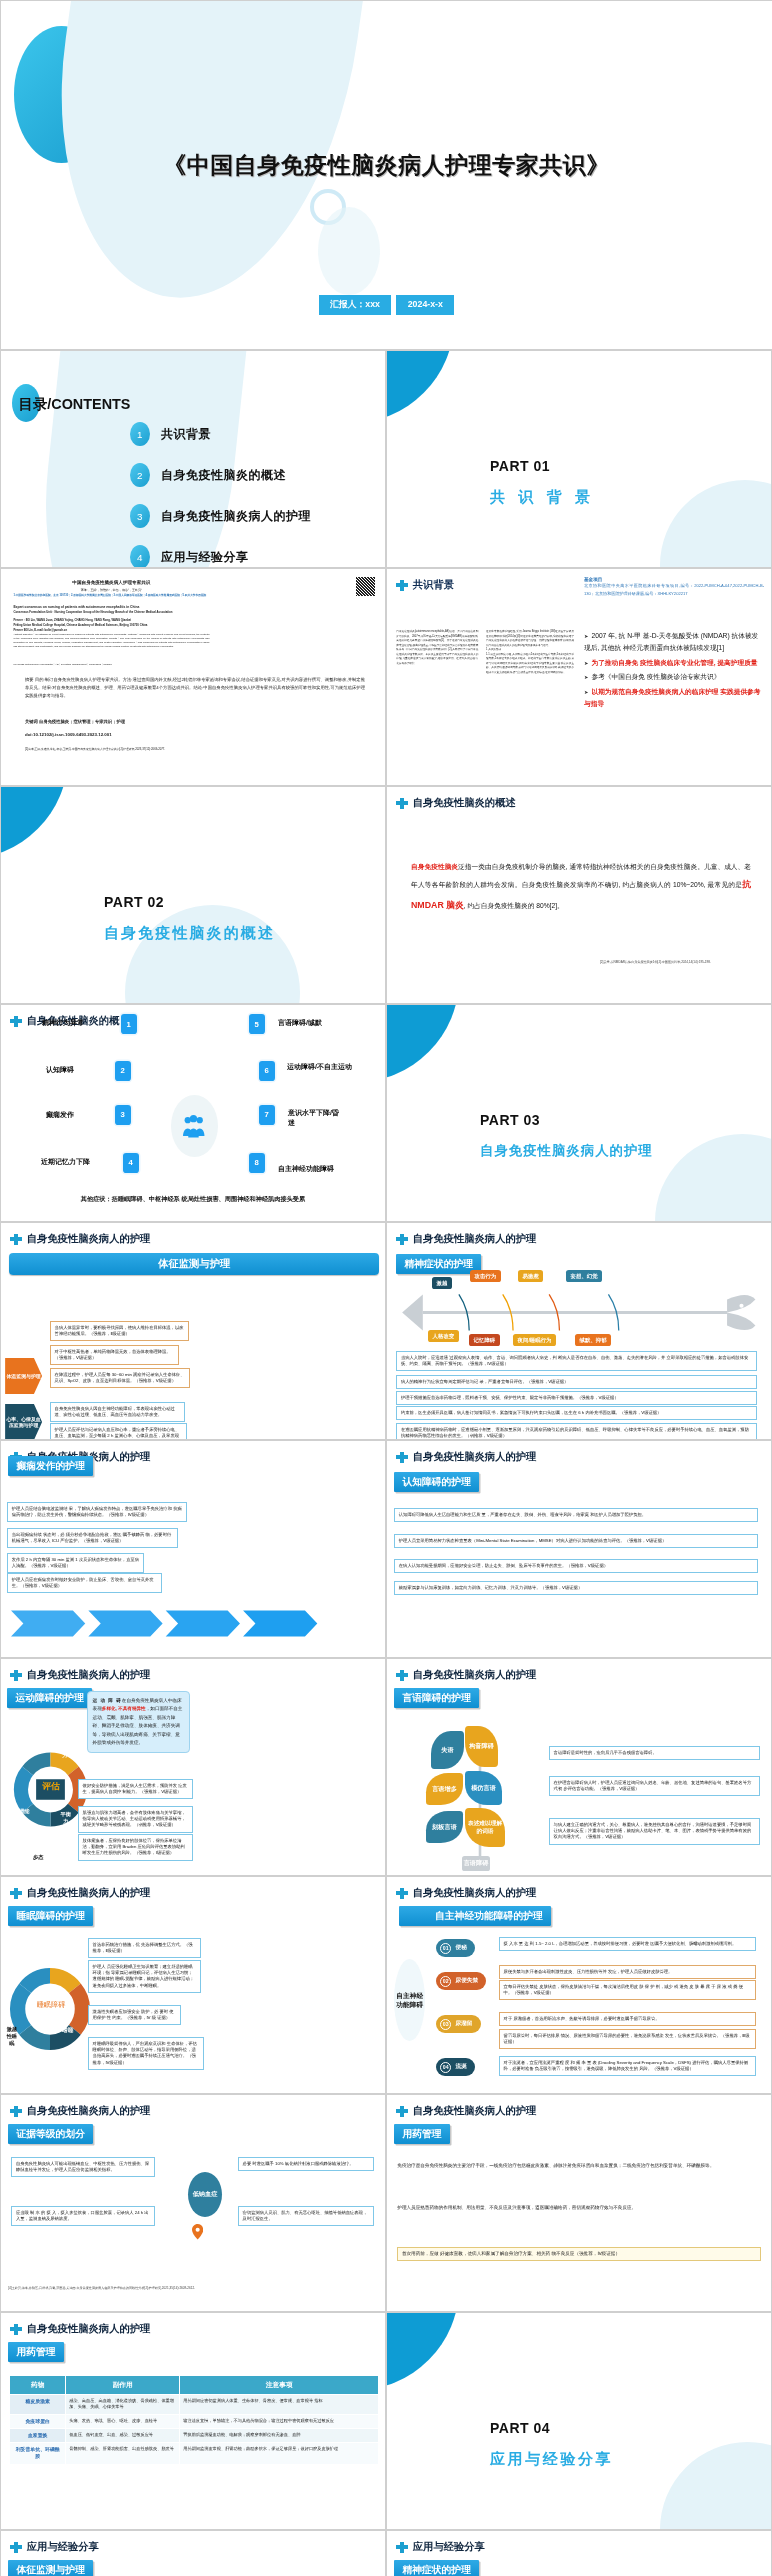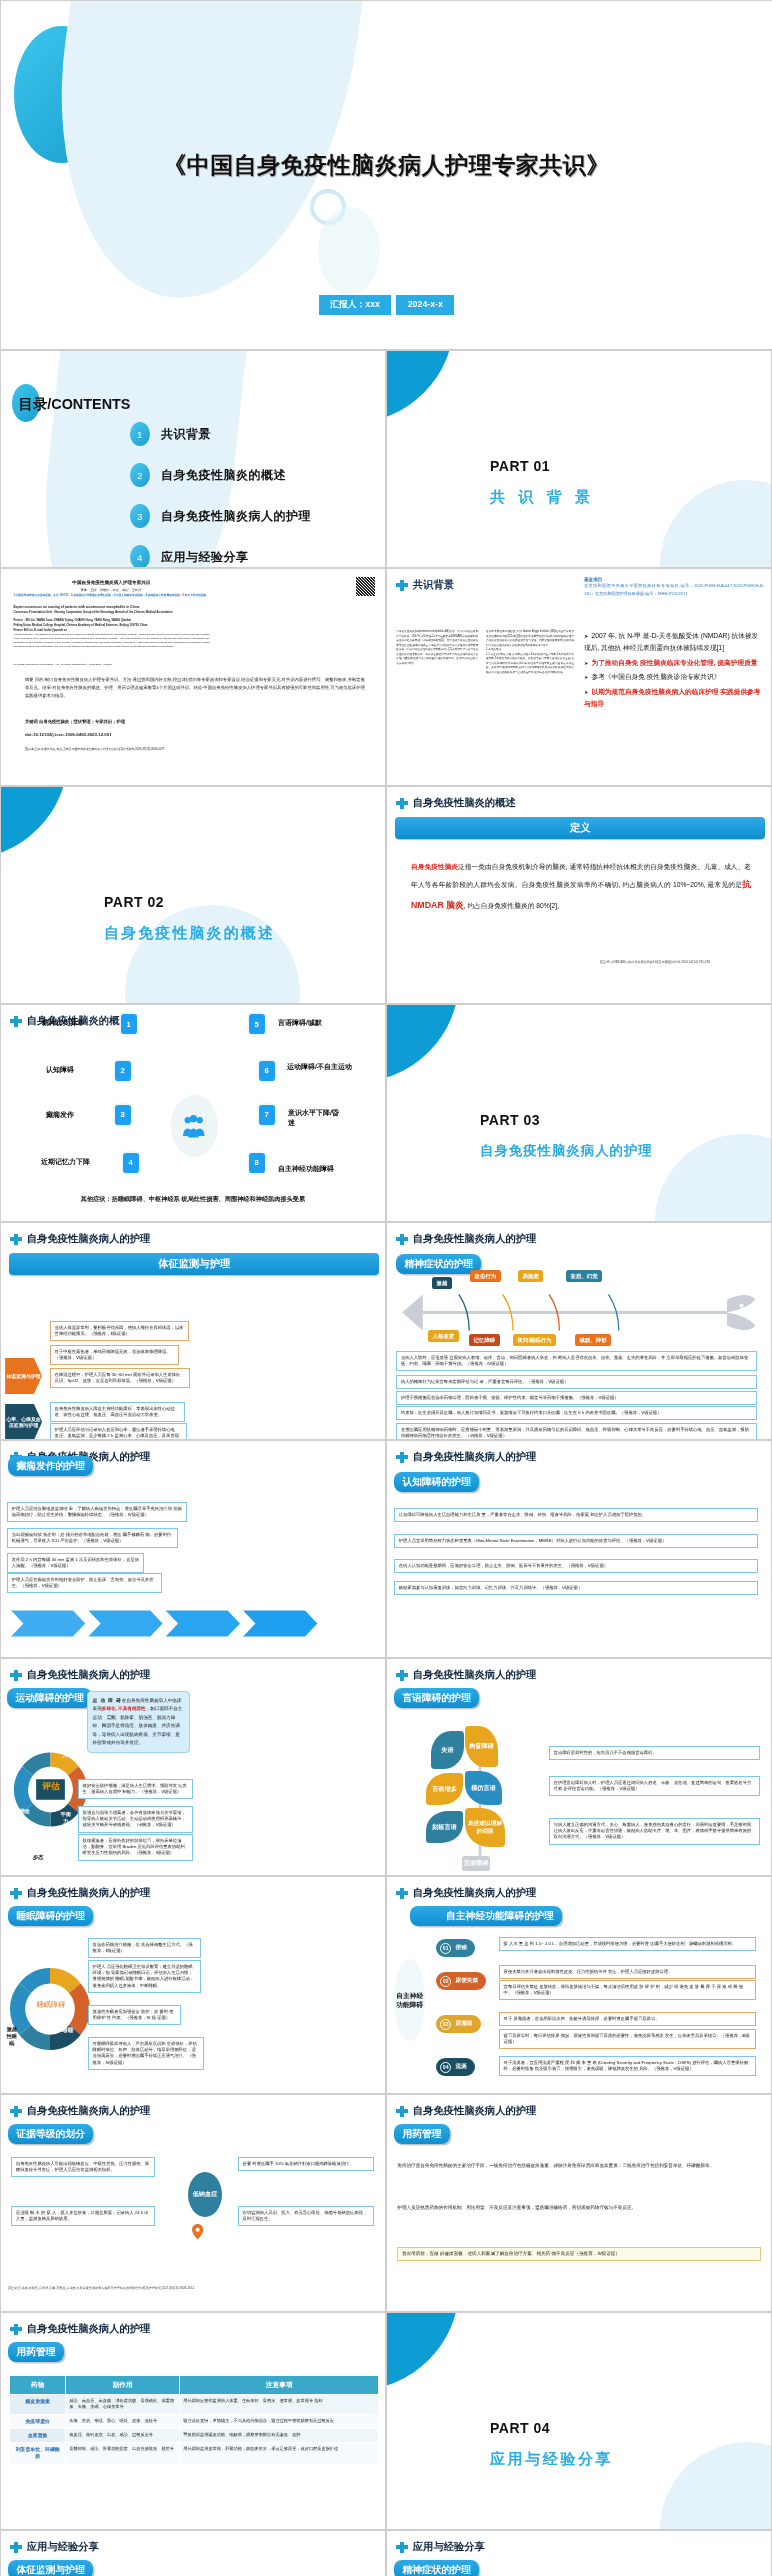--- a/index.html
+++ b/index.html
@@ -84,21 +84,21 @@
   .band {
     position: absolute; left: 8.2px; top: 32px; width: 370px; height: 21.6px;
     background: linear-gradient(180deg,#2eaae6,#0f8fd1);
     border-radius: 4.1px; color: #fff; font-size: 10.3px; font-weight: bold;
     display: flex; align-items: center; justify-content: center;
     box-shadow: 0 1px 1px rgba(0,0,0,.25);
   }
   .tag {
     position: absolute; left: 8.2px; top: 32px;
     background: linear-gradient(180deg,#2eaae6,#0f8fd1);
-    border-radius: 8px; color: #fff; font-size: 9.8px; font-weight: bold;
+    border-radius: 1px; color: #fff; font-size: 9.8px; font-weight: bold;
     padding: 3.6px 8.2px; box-shadow: 1.5px 1.5px 0 #c7c7c7;
   }
 
   
   .note {
     border: 0.5px solid #7fc7e8; background: #fff; font-size: 4.3px; line-height: 1.5;
     padding: 2.6px 3.6px; color: #111;
   }
   .note.orange { border-color: #e0a96a; }
   .note.blue-fill { background: #d6eefb; border-color: #9dd3ef; }
@@ -250,21 +250,20 @@
     <div class="blob pale-swoosh" style="left:124px;top:118px;width:175px;height:175px;"></div>
     <div class="part-no">PART 02</div>
     <div class="part-name" style="letter-spacing:2.1px;">自身免疫性脑炎的概述</div>
   </div>
 
   <div class="slide">
     <div class="hdr">
       <span class="cross"></span>
       <span class="hdr-title">自身免疫性脑炎的概述</span>
     </div>
-    <div class="band" style="top:30px;">定义</div>
     <div style="position:absolute;left:24px;top:72px;width:340px;font-size:6.7px;line-height:2.3;text-align:justify;">
       <span class="red">自身免疫性脑炎</span><span>泛指一类由自身免疫机制介导的脑炎, 通常特指抗神经抗体相关的自身免疫性脑炎。儿童、成人、老年人等各年龄阶段的人群均会发病。自身免疫性脑炎发病率尚不确切, 约占脑炎病人的 10%~20%, 最常见的是</span><span class="red" style="font-size:8.8px;">抗 NMDAR 脑炎</span><span>, 约占自身免疫性脑炎的 80%[2]。</span>
     </div>
     <div class="tiny-ref" style="position:absolute;left:213px;top:173px;width:165px;">[2]吴雪.抗NMDAR抗体自身免疫性脑炎1例[J].中国医药科学,2024,14(14):195-198.</div>
   </div>
 
   <div class="slide">
     <div class="hdr">
       <span class="cross"></span>
       <span class="hdr-title">自身免疫性脑炎的概述</span>
@@ -481,21 +480,21 @@
     <div class="note" style="position:absolute;left:87px;top:83px;width:113px;">护理人 员应强化睡眠卫生知识教育；建立舒适的睡眠环境；指 导家属记录睡眠日记，评估病人生活习惯；遵循规律的 睡眠-觉醒节律，鼓励病人进行规律活动；避免夜间摄入过多液体，中断睡眠。</div>
     <div class="note" style="position:absolute;left:87px;top:128px;width:93px;">激越性失眠者应加强安全 防护，必 要时 使用保护 性 约束。（强推荐，Ⅳ 级 证据）</div>
     <div class="note" style="position:absolute;left:87px;top:160px;width:116px;">对睡眠呼吸暂停病人，严密观察意识和 生命体征，评估睡眠时体位、鼾声、肢体活动等，指导采用侧卧位，适当抬高床头，必要时遵医嘱予持续正压通气治疗。（强推荐，Ⅳ级证据）</div>
   </div>
 
   <div class="slide">
     <div class="hdr">
       <span class="cross"></span>
       <span class="hdr-title">自身免疫性脑炎病人的护理</span>
     </div>
-    <div class="tag" style="top:29px;left:23px;padding-left:36px;">自主神经功能障碍的护理</div>
+    <div class="tag" style="top:29px;left:12px;padding-left:36px;">自主神经功能障碍的护理</div>
 
     <div style="position:absolute;left:7.2px;top:82px;width:31px;height:82px;background:#f0f8fb;border-radius:50%;color:#111;font-size:6.7px;font-weight:bold;display:flex;align-items:center;justify-content:center;text-align:center;line-height:1.4;padding:2.1px;">自主神经功能障碍</div>
 
     <div class="pill" style="left:49px;top:62px;background:#2f7f9e;">
       <span class="n">01</span>
       <span>便秘</span>
     </div>
     <div class="pill" style="left:49px;top:95px;background:#d2622a;">
       <span class="n">02</span>
       <span>尿便失禁</span>

